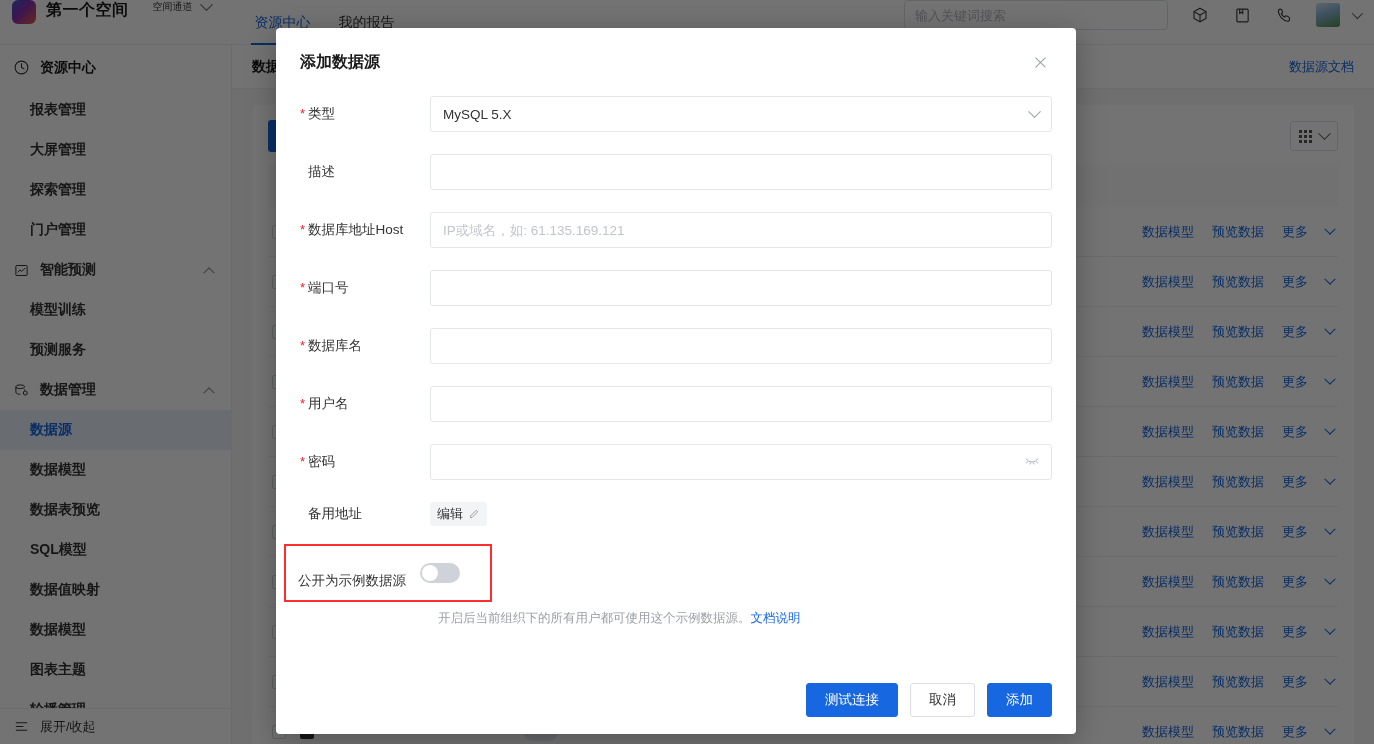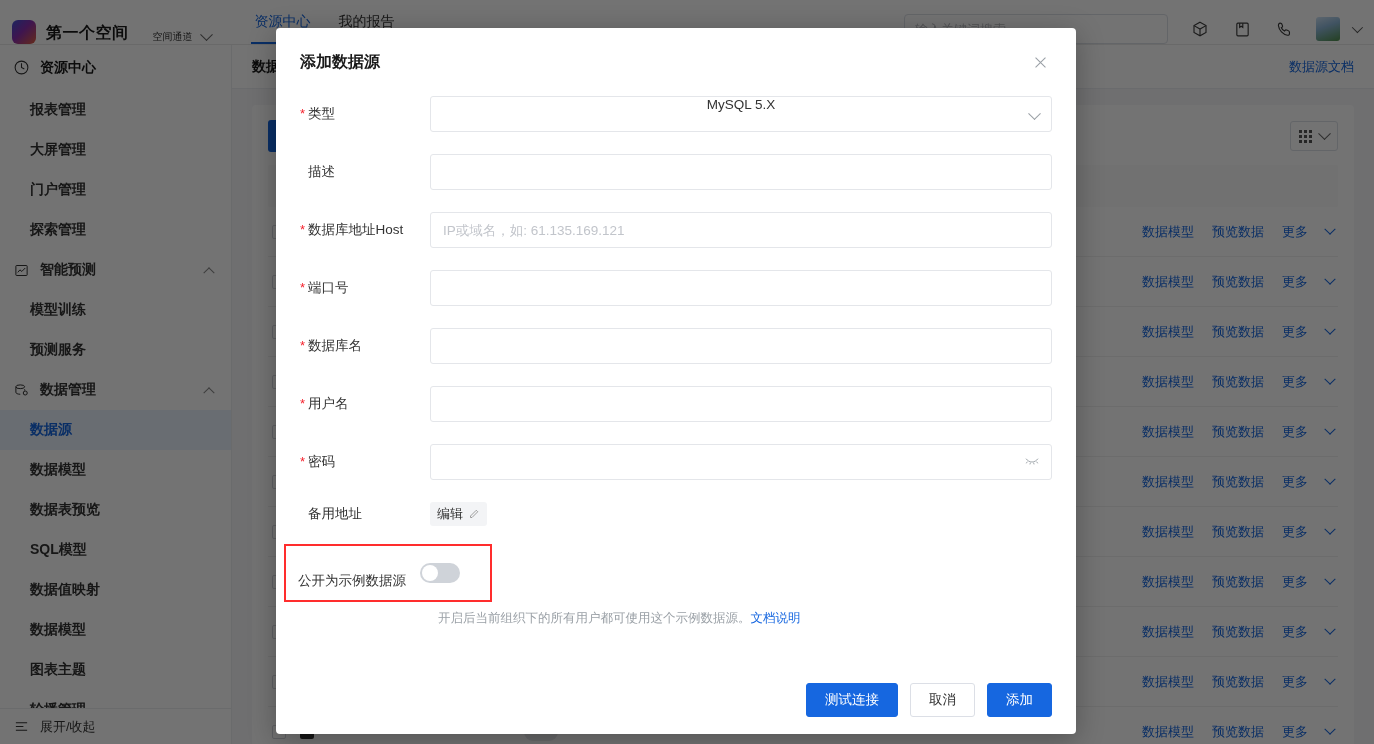--- a/index.html
+++ b/index.html
@@ -9,21 +9,21 @@
     overflow: hidden;
     background: #f0f2f5;
   }
 
   
   #app { position: absolute; inset: 0; background: #f5f6f8; }
 
   
   .topbar {
     position: absolute; top: 0; left: 0; right: 0; height: 45px;
-    background: #ffffff; display: flex; align-items: flex-end;
+    background: #ffffff; display: flex; align-items: flex-start;
     border-bottom: 1px solid #e8e8e8; padding-left: 12px;
   }
   .logo {
     width: 24px; height: 24px; border-radius: 6px;
     background: linear-gradient(135deg,#3f51d4 0%,#8b2fb0 45%,#e0603a 100%);
     flex: none;
   }
   .brand { font-size: 16px; font-weight: bold; color: #1a1a1a; margin-left: 10px; letter-spacing: .5px; }
   .space-switch { display: flex; align-items: center; margin-left: 24px; font-size: 10px; color: #333; cursor: pointer; }
   .chev { display: inline-block; width: 9px; height: 9px; border-right: 1.4px solid #666; border-bottom: 1.4px solid #666; transform: rotate(45deg) translate(-2px,-2px); margin-left: 9px; }
@@ -137,21 +137,21 @@
   .frm-label.req:before { content: '*'; color: #f5222d; position: absolute; left: 0; top: 1px; font-size: 13px; }
   .frm-ctrl { flex: 1; }
   .inp {
     width: 100%; height: 36px; border: 1px solid #e4e6ea; border-radius: 3px;
     padding: 0 12px; font-size: 13.5px; color: #333; outline: none;
     font-family: "Liberation Sans", sans-serif; background: #fff;
   }
   .inp::placeholder { color: #c2c5cb; }
   .select {
     width: 100%; height: 36px; border: 1px solid #e4e6ea; border-radius: 3px;
-    display: flex; align-items: center; padding: 0 12px; font-size: 13.5px; color: #333; cursor: pointer; flex-direction: column;
+    display: flex; align-items: center; padding: 0 12px; font-size: 13.5px; color: #333; cursor: pointer;
   }
   .select .dn { margin-left: auto; width: 9px; height: 9px; border-right: 1.4px solid #9aa0a6; border-bottom: 1.4px solid #9aa0a6; transform: rotate(45deg) translate(-2px,-2px); }
   .pwd-wrap { position: relative; }
   .pwd-wrap .eye { position: absolute; right: 12px; top: 50%; transform: translateY(-50%); color: #9aa0a6; cursor: pointer; }
   .edit-btn {
     display: inline-flex; align-items: flex-end; gap: 5px; background: #f3f4f6;
     padding: 3px 7px; border-radius: 3px; font-size: 13px; color: #333; cursor: pointer;
   }
   .toggle-row { display: flex; align-items: center; }
   .hl-box {
@@ -232,24 +232,24 @@
       <span>资源中心</span>
     </div>
     <div class="side-scroll">
       <div class="side-item child">
         <span>报表管理</span>
         </div>
       <div class="side-item child">
         <span>大屏管理</span>
         </div>
       <div class="side-item child">
+        <span>探索管理</span>
+        </div>
+      <div class="side-item child">
         <span>门户管理</span>
-        </div>
-      <div class="side-item child">
-        <span>探索管理</span>
         </div>
       <div class="side-item">
         <span class="sicon">
           <svg width="15" height="15" viewBox="0 0 24 24" fill="none" stroke="#333" stroke-width="1.6">
             <rect x="3" y="4" width="18" height="16" rx="1"></rect>
               <path d="M6 15l3.5-4 3 2.5L18 8"></path>
           </svg>
           </span>
         <span>智能预测</span>
         <span class="caret"></span>

